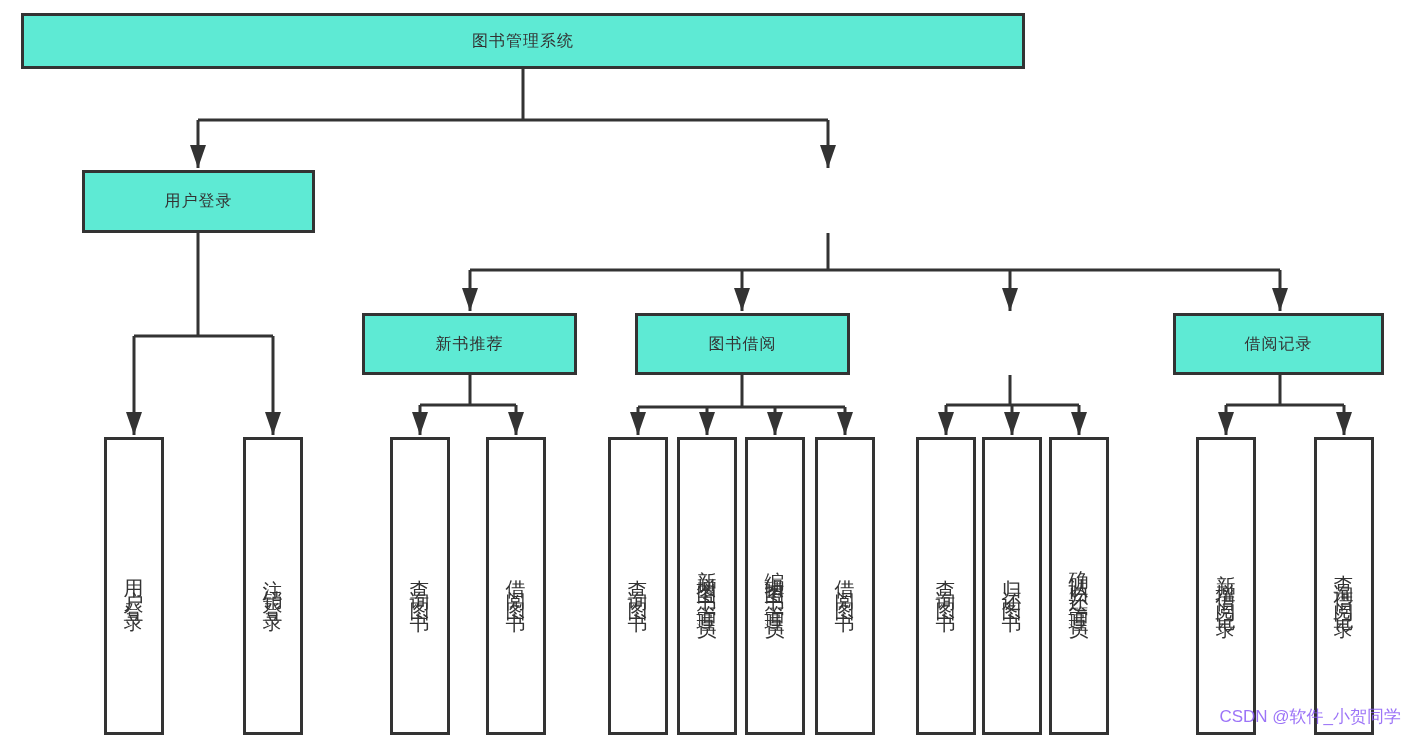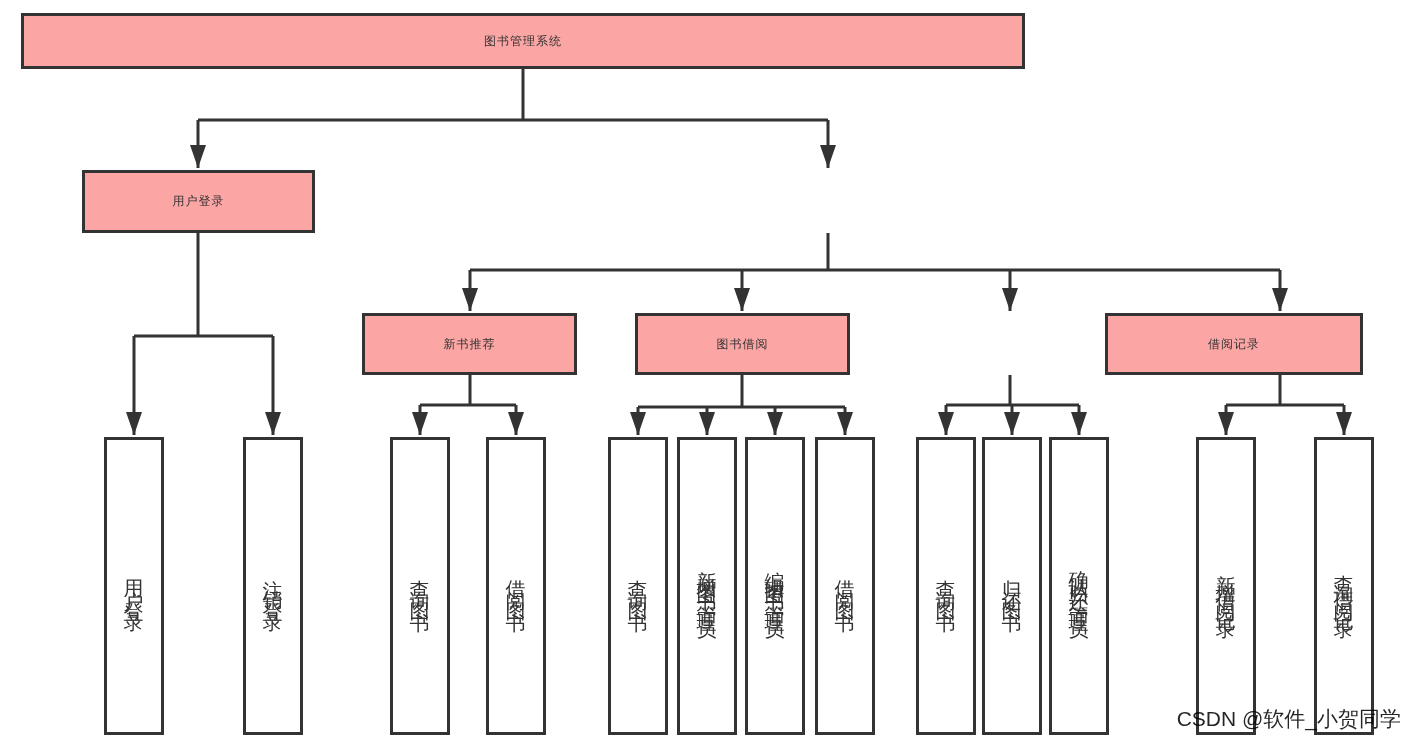--- a/index.html
+++ b/index.html
@@ -2,35 +2,35 @@
 <html><head>
 <meta charset="utf-8">
 <style>
   html,body{margin:0;padding:0;background:#fff;}
   #canvas{
     position:relative;width:1405px;height:747px;background:#ffffff;overflow:hidden;
     font-family:"Liberation Sans", sans-serif;color:#333;
   }
   #wires{position:absolute;left:0;top:0;width:1405px;height:747px;}
   .box{
-    position:absolute;background:#fca5a5;border:3px solid #333;box-sizing:border-box;
+    position:absolute;background:#5eead4;border:3px solid #333;box-sizing:border-box;
     display:flex;align-items:center;justify-content:center;
-    font-size:12px;letter-spacing:1px;color:#333;white-space:nowrap;z-index:2;
+    font-size:16px;letter-spacing:1px;color:#333;white-space:nowrap;z-index:2;
   }
   .vbox{
     position:absolute;background:#fff;border:3px solid #333;box-sizing:border-box;
     display:flex;align-items:center;justify-content:center;z-index:2;
   }
   .vtext{
     writing-mode:vertical-rl;text-orientation:mixed;
     font-size:20px;letter-spacing:11px;color:#333;line-height:1;
   }
   .watermark{
     position:absolute;right:4px;top:705px;z-index:3;
-    font-size:21px;color:#000000;opacity:.85;white-space:nowrap;
+    font-size:17px;color:#8b5cf6;opacity:.85;white-space:nowrap;
   }
 </style>
 </head>
 <body>
 
 <div id="canvas">
 
   <svg id="wires" viewBox="0 0 1405 747" xmlns="http://www.w3.org/2000/svg">
     <defs>
       <marker id="arw" markerUnits="userSpaceOnUse" markerWidth="26" markerHeight="20" refX="23" refY="10" orient="auto">
@@ -74,21 +74,21 @@
       <line x1="1344" y1="405" x2="1344" y2="435" marker-end="url(#arw)"></line>
     </g>
   </svg>
 
   <div class="box" style="left:21px;top:13px;width:1004px;height:56px;">图书管理系统</div>
 
   <div class="box" style="left:82px;top:170px;width:233px;height:63px;">用户登录</div>
 
   <div class="box" style="left:362px;top:313px;width:215px;height:62px;">新书推荐</div>
   <div class="box" style="left:635px;top:313px;width:215px;height:62px;">图书借阅</div>
-  <div class="box" style="left:1105px;top:313px;width:258px;height:62px;">借阅记录</div>
+  <div class="box" style="left:1173px;top:313px;width:211px;height:62px;">借阅记录</div>
 
   <div class="vbox" style="left:104px;top:437px;width:60px;height:298px;">
     <span class="vtext">用户登录</span>
   </div>
   <div class="vbox" style="left:243px;top:437px;width:60px;height:298px;">
     <span class="vtext">注销登录</span>
   </div>
 
   <div class="vbox" style="left:390px;top:437px;width:60px;height:298px;">
     <span class="vtext">查询图书</span>

